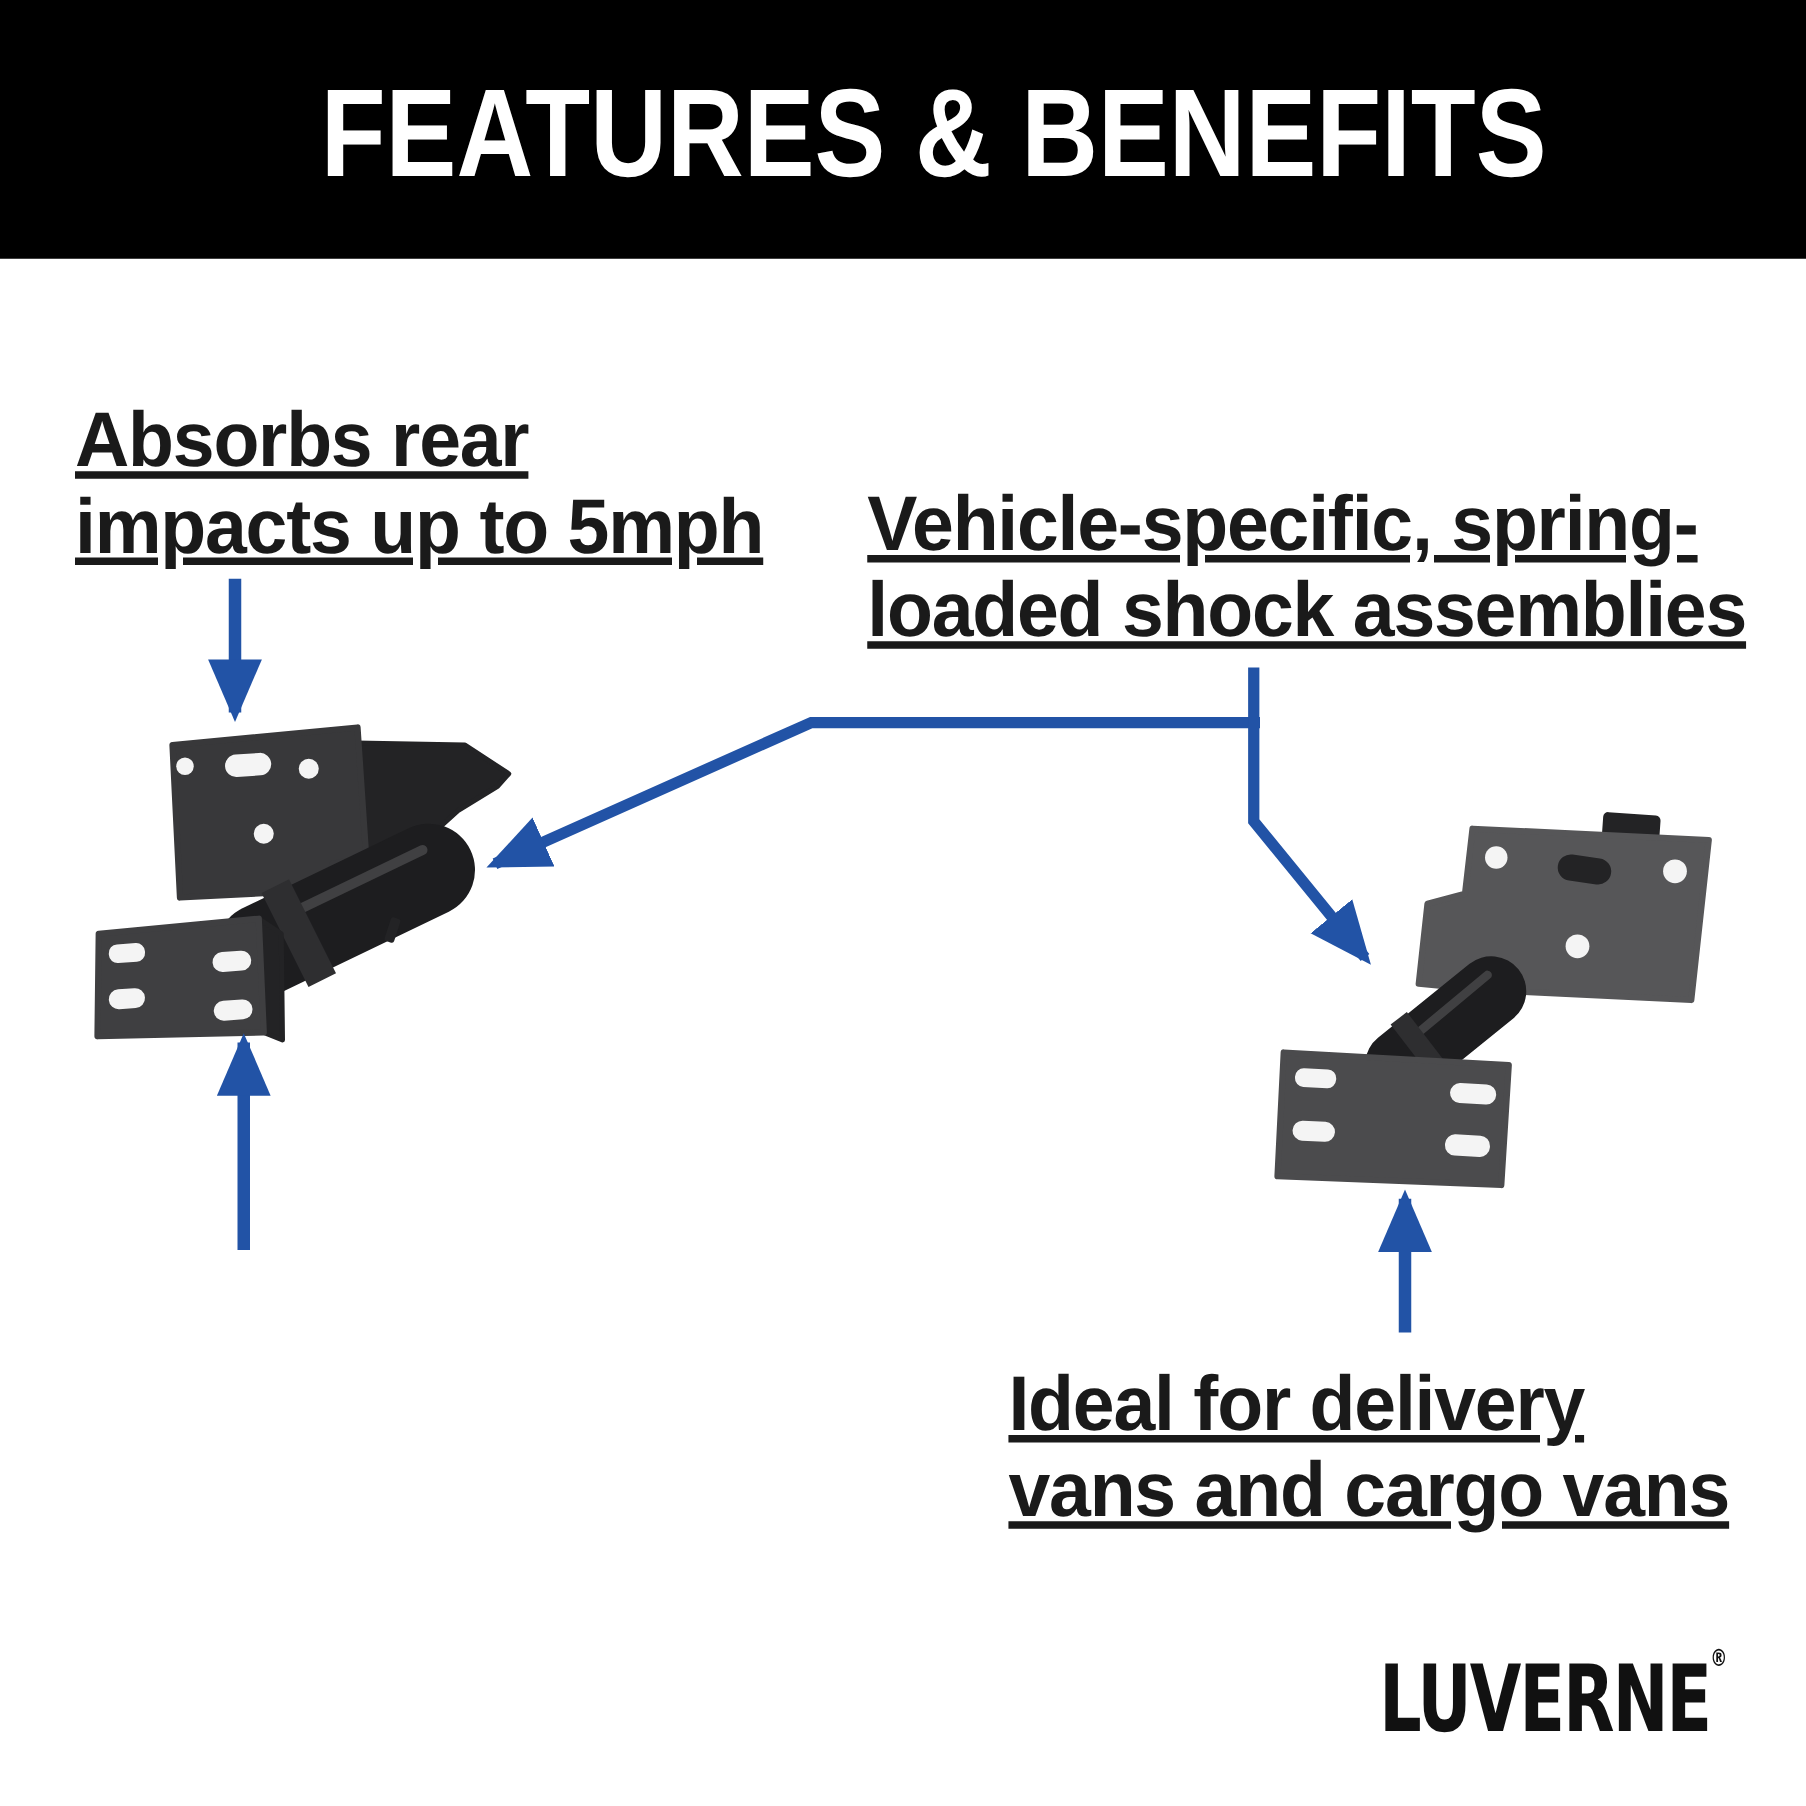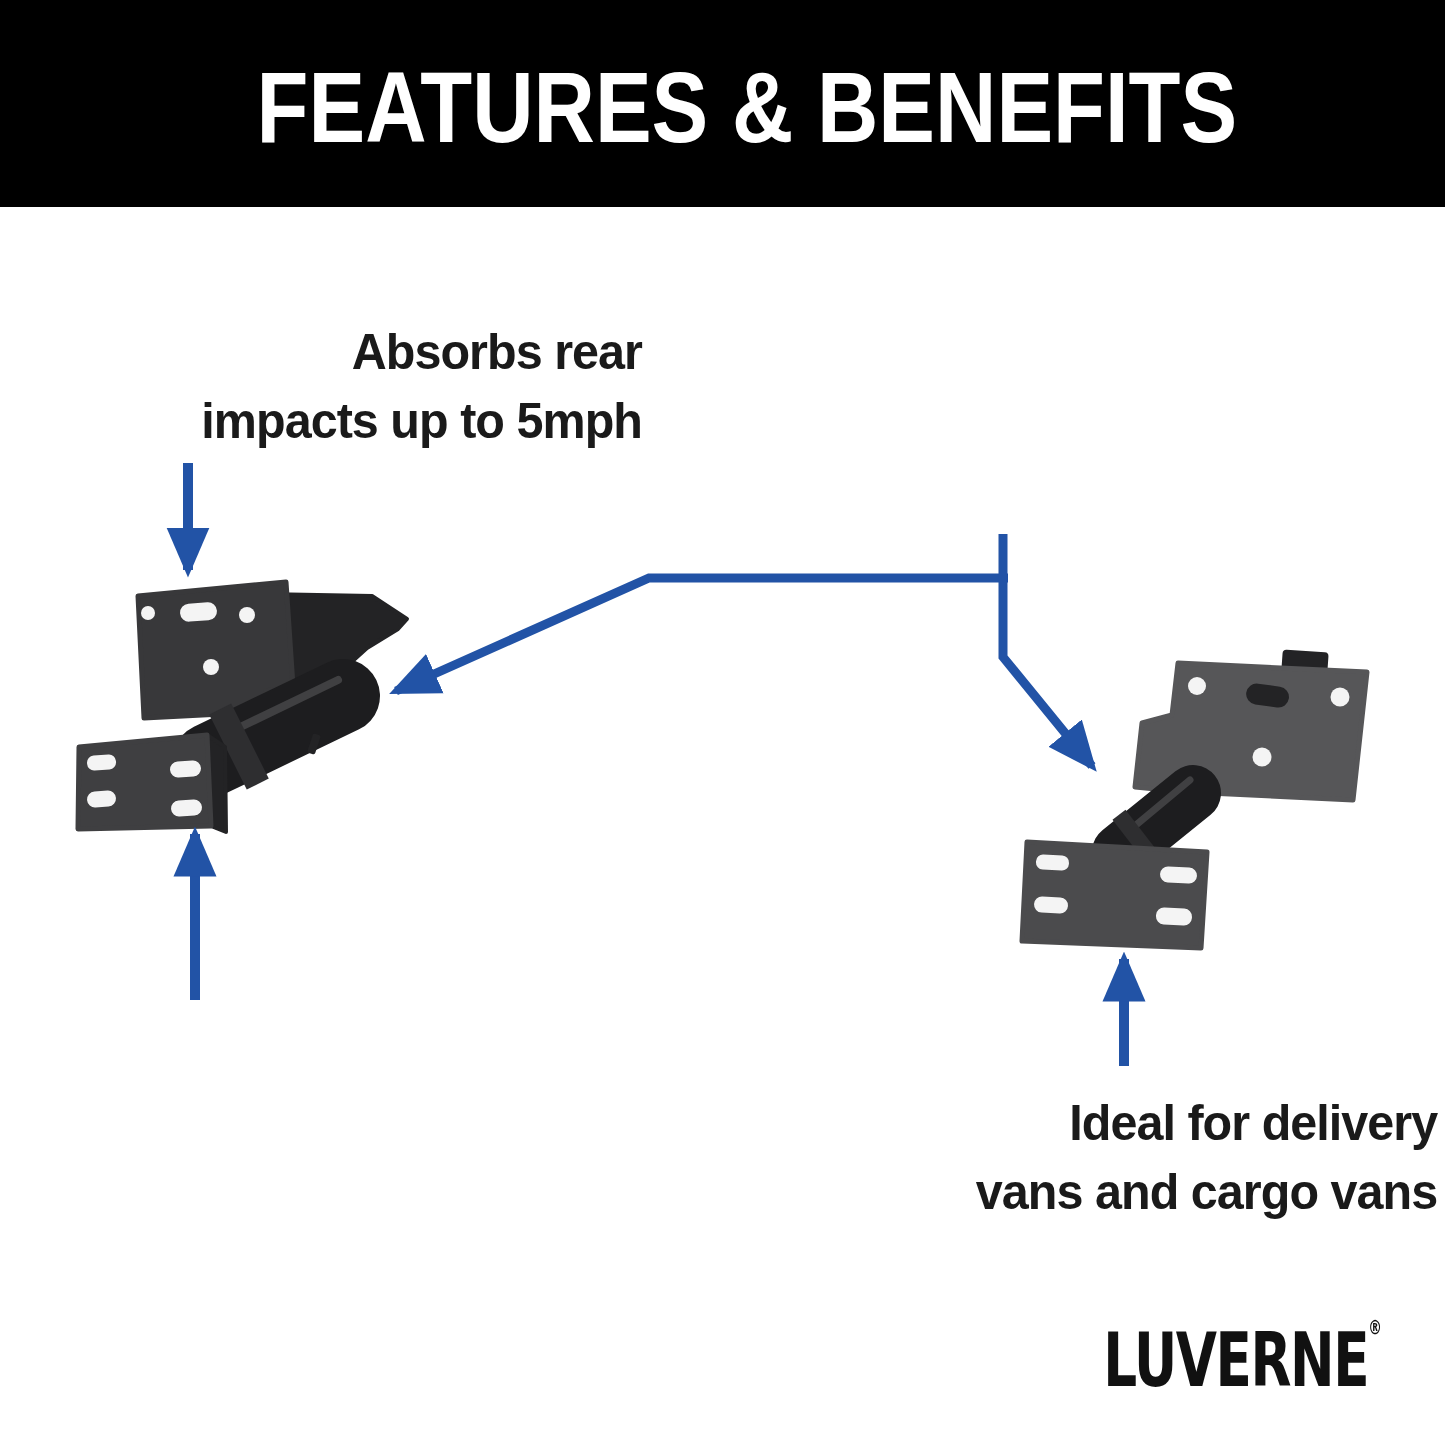--- a/index.html
+++ b/index.html
@@ -15,22 +15,22 @@
     display:flex;align-items:center;justify-content:center;padding-left:24px;
   }
   .hdr h1{
     margin:0;padding-top:6px;color:#ffffff;
     font-size:100px;font-weight:800;letter-spacing:0px;line-height:1;
     white-space:nowrap;
   }
   .hdr h1 .cond{display:inline-block;transform:scaleX(.85);transform-origin:50% 50%;}
   
   .callout{
-    position:absolute;text-align:right;color:var(--text-color,#1a1a1a);
-    font-size:50px;font-weight:700;line-height:69px;letter-spacing:-1px;
+    position:absolute;text-align:left;color:var(--text-color,#1a1a1a);
+    font-size:62px;font-weight:700;line-height:69px;letter-spacing:-1px;text-decoration:underline;
   }
   .callout .ln{display:block;white-space:nowrap;transform:scaleX(.97);transform-origin:50% 50%;}
   #co-absorbs   {left:51px;  top:318px; width:600px;}
   #co-spring    {left:683px; top:385px; width:720px;}
   #co-compatible{left:25px;  top:1019px;width:720px;}
   #co-ideal     {left:797px; top:1089px;width:650px;}
   
   .arrow-layer{position:absolute;left:0;top:0;width:1445px;height:1445px;pointer-events:none;}
   .prod{position:absolute;}
   #prod-left {left:60px; top:570px;}
@@ -117,20 +117,24 @@
     <line class="acc-stroke" x1="1124" y1="1066" x2="1124" y2="959" stroke-width="10" marker-end="url(#ah)"></line>
     <path class="acc-stroke" d="M1008,578 L649,578 L396,691" stroke-width="9" marker-end="url(#ah)"></path>
     <path class="acc-stroke" d="M1003,534 L1003,657 L1092,766" stroke-width="9" marker-end="url(#ah)"></path>
   </svg>
 
   <div class="callout" id="co-absorbs">
     <span class="ln">Absorbs rear</span>
     <span class="ln">impacts up to 5mph</span>
   </div>
 
+  <div class="callout" id="co-spring">
+    <span class="ln">Vehicle-specific, spring-</span>
+    <span class="ln">loaded shock assemblies</span>
+  </div>
 
 
   <div class="callout" id="co-ideal">
     <span class="ln">Ideal for delivery</span>
     <span class="ln">vans and cargo vans</span>
   </div>
 
   <div class="logo"><span>LUVERNE</span><sup>®</sup></div>
 
 </div>

